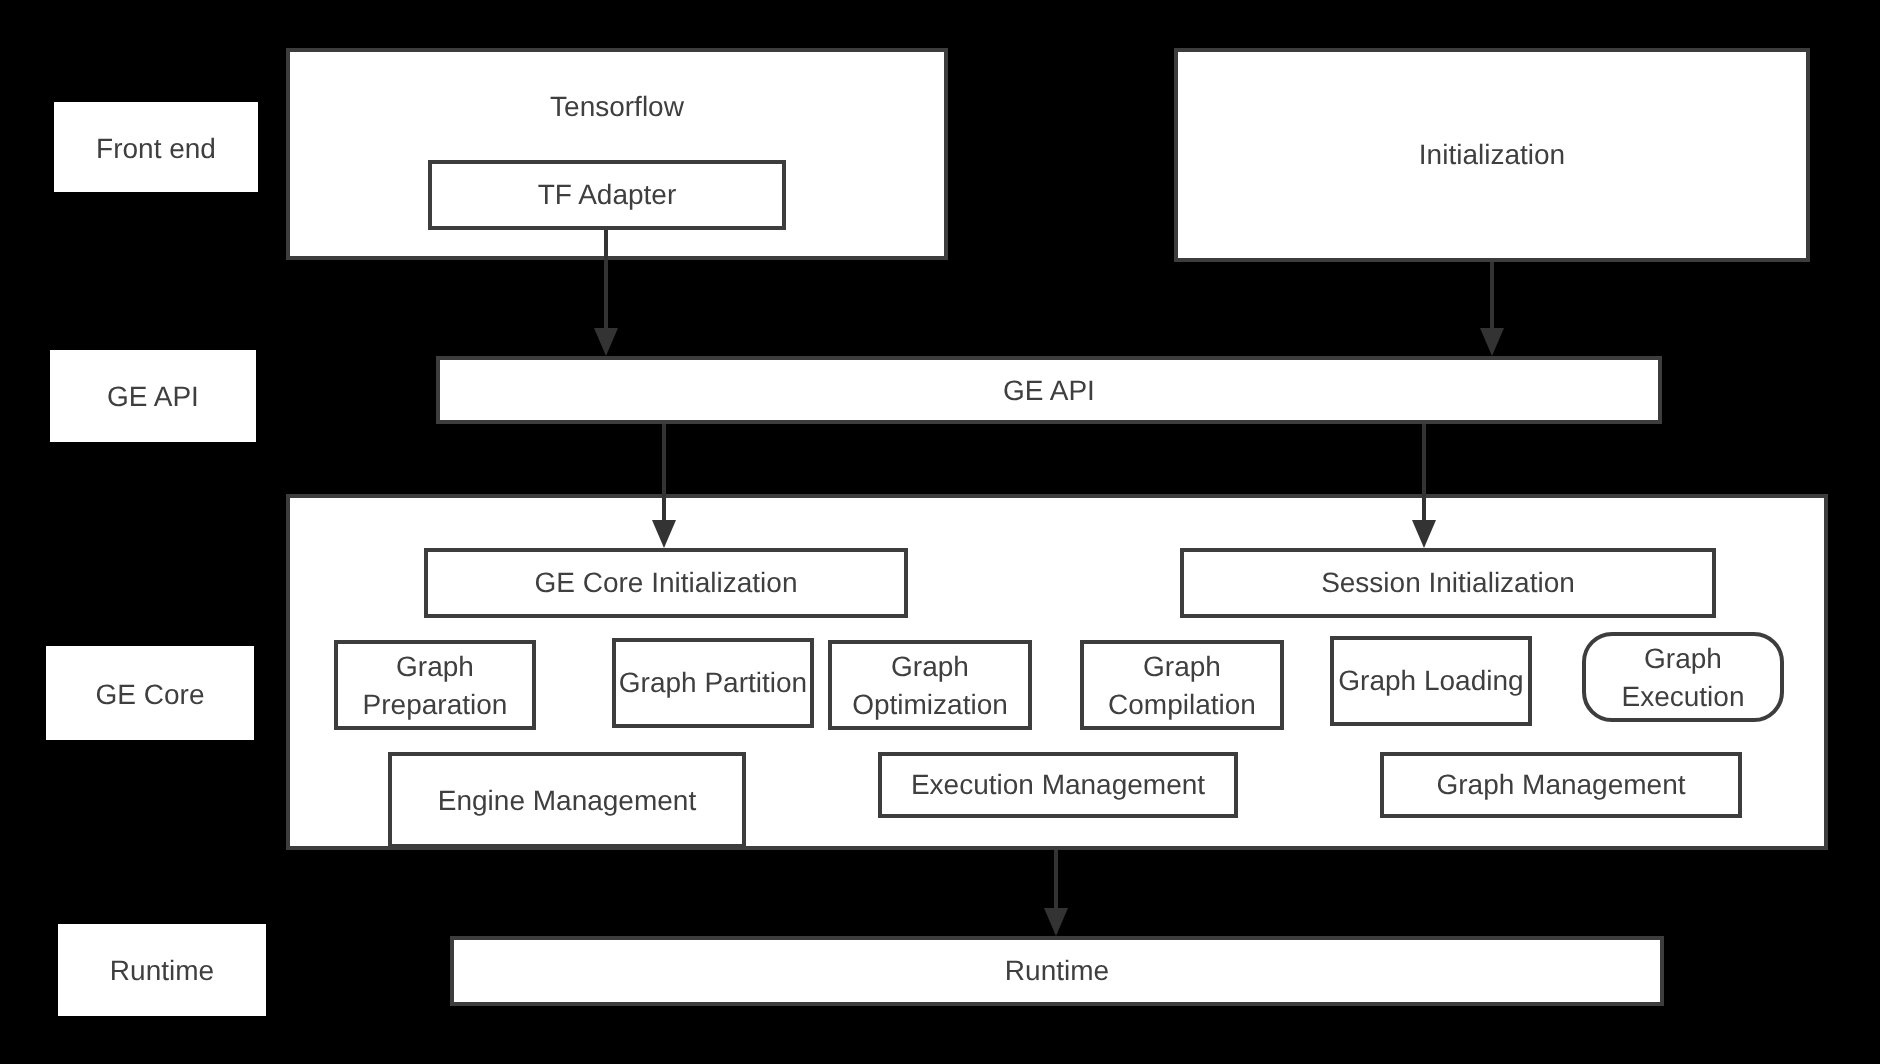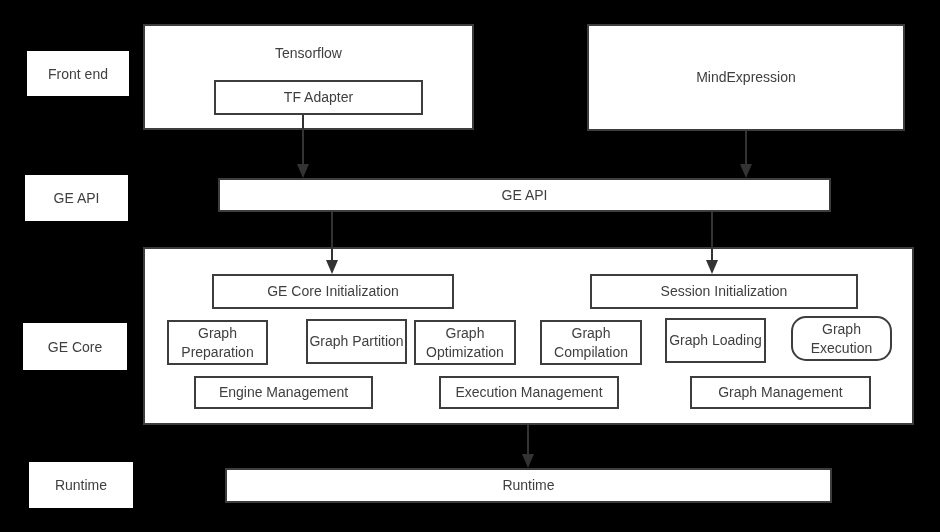--- a/index.html
+++ b/index.html
@@ -65,37 +65,37 @@
   }
 
   
   .pos-sl-frontend { left: 27px;  top: 51px;  width: 102px; height: 45px; }
   .pos-sl-geapi    { left: 25px;  top: 175px; width: 103px; height: 46px; }
   .pos-sl-gecore   { left: 23px;  top: 323px; width: 104px; height: 47px; }
   .pos-sl-runtime  { left: 29px;  top: 462px; width: 104px; height: 46px; }
 
   
   .pos-tensorflow  { left: 143px; top: 24px;  width: 331px; height: 106px; }
-  .pos-tfadapter   { left: 214px; top: 80px;  width: 209px; height: 35px; }
+  .pos-tfadapter   { left: 214px; top: 80px;  width: 179px; height: 35px; }
   .pos-mindexpr    { left: 587px; top: 24px;  width: 318px; height: 107px; }
 
   
   .pos-geapibar    { left: 218px; top: 178px; width: 613px; height: 34px; }
 
   
   .pos-gecorebox   { left: 143px; top: 247px; width: 771px; height: 178px; }
   .pos-gecoreinit  { left: 212px; top: 274px; width: 242px; height: 35px; }
   .pos-sessinit    { left: 590px; top: 274px; width: 268px; height: 35px; }
   .pos-gprep       { left: 167px; top: 320px; width: 101px; height: 45px; justify-content: flex-end; }
   .pos-gpart       { left: 286px; top: 319px; width: 101px; height: 45px; margin-left: 20px; }
   .pos-gopt        { left: 414px; top: 320px; width: 102px; height: 45px; }
   .pos-gcomp       { left: 540px; top: 320px; width: 102px; height: 45px; }
   .pos-gload       { left: 665px; top: 318px; width: 101px; height: 45px; }
   .pos-gexec       { left: 791px; top: 316px; width: 101px; height: 45px; border-radius: 15px; }
-  .pos-engmgmt     { left: 194px; top: 376px; width: 179px; height: 33px; }
+  .pos-engmgmt     { left: 194px; top: 376px; width: 179px; height: 48px; }
   .pos-opmgmt      { left: 439px; top: 376px; width: 180px; height: 33px; }
   .pos-grmgmt      { left: 690px; top: 376px; width: 181px; height: 33px; }
 
   
   .pos-runtimebar  { left: 225px; top: 468px; width: 607px; height: 35px; }
 
   
   .pos-a1 { left: 297px; top: 115px; height: 63px; }
   .pos-a2 { left: 740px; top: 131px; height: 47px; }
   .pos-a3 { left: 326px; top: 212px; height: 62px; }
@@ -112,21 +112,21 @@
   <div class="side-label pos-sl-gecore">GE Core</div>
   <div class="side-label pos-sl-runtime">Runtime</div>
 
   <div class="box bg-box title-top pos-tensorflow">
     <span>Tensorflow</span>
   </div>
   <div class="box pos-tfadapter">
     <span>TF Adapter</span>
   </div>
   <div class="box bg-box pos-mindexpr">
-    <span>MindExpression</span>
+    <span>Initialization</span>
   </div>
 
   <div class="box pos-geapibar">
     <span>GE API</span>
   </div>
 
   <div class="box bg-box pos-gecorebox"></div>
 
   <div class="box pos-gecoreinit">
     <span>GE Core Initialization</span>

